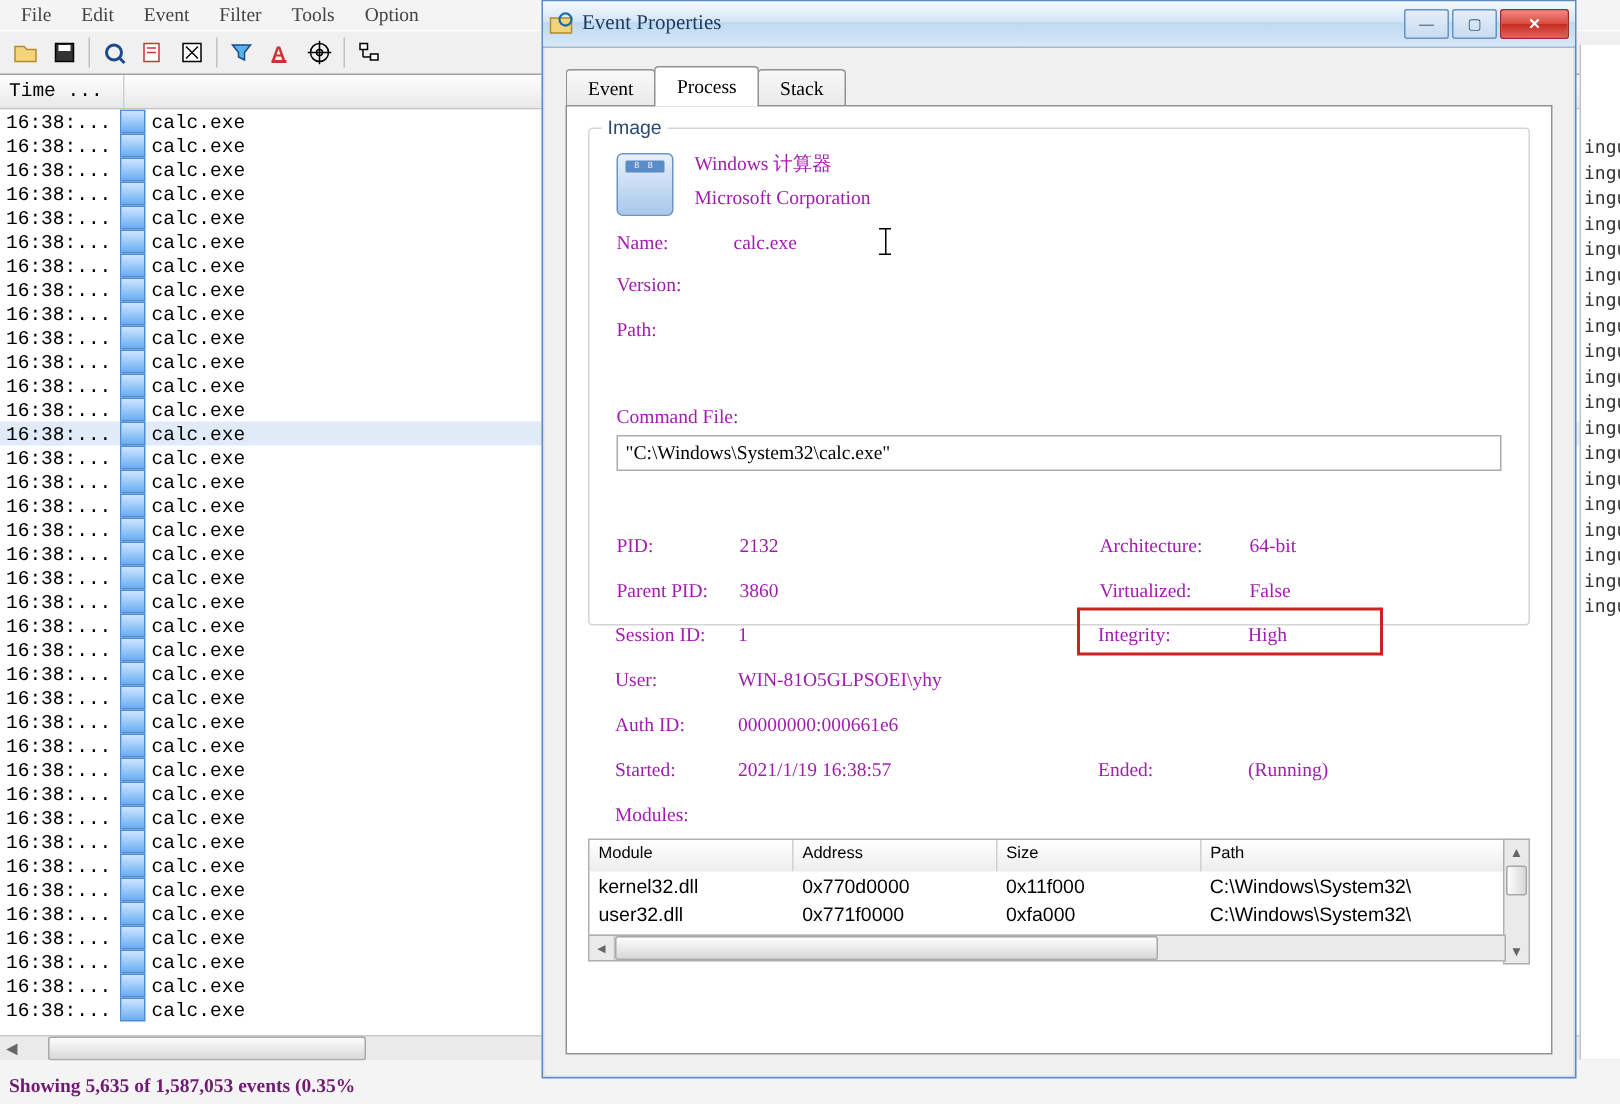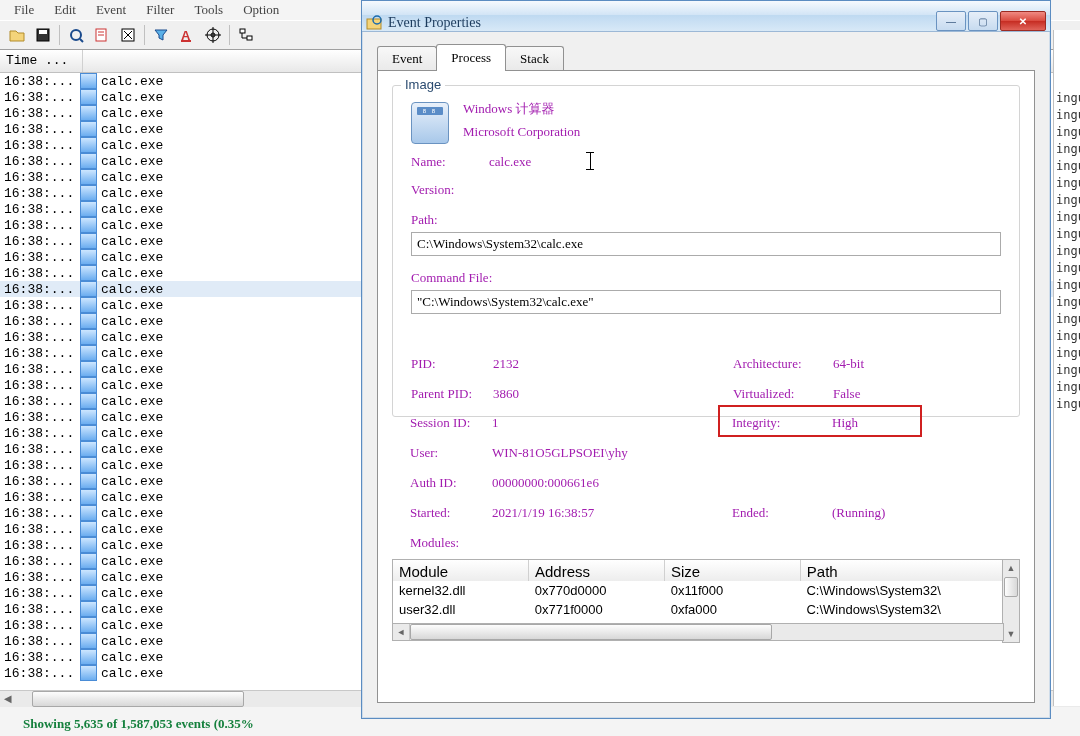--- a/index.html
+++ b/index.html
@@ -17,31 +17,31 @@
 .col-name{width:260px}
 .list-body{background:#fff;font-family:"Consolas","Courier New",monospace;font-size:13px;overflow:hidden;height:634px;position:relative}
 .row{display:flex;height:16px;align-items:center}
 .row .t{width:76px;padding-left:4px}
 .row .ico{width:15px;height:14px;background:linear-gradient(#cde6ff,#6badf0);border:1px solid #4a8cd6;margin-right:4px}
 .row .p{flex:1}
 .row.sel{background:#e0ebf7}
 .hscroll{position:absolute;left:0;right:0;bottom:0;height:16px;background:#eaeaea;border-top:1px solid #c8c8c8;display:flex;align-items:center}
 .hscroll .thumb{width:210px;height:14px;background:linear-gradient(#fdfdfd,#d8d8d8);border:1px solid #a8a8a8;margin-left:16px;border-radius:2px}
 .hscroll .arr{width:16px;height:14px;background:#eaeaea;display:flex;align-items:center;justify-content:center;color:#666}
-.status{position:absolute;bottom:0;left:0;padding:4px 23px;font-family:"Segoe UI";font-size:13px;font-weight:bold;color:#15803d}
+.status{position:absolute;bottom:0;left:0;padding:4px 6px;font-family:"Segoe UI";font-size:13px;font-weight:bold;color:#701a75}
 
 
 .right-panel{position:absolute;top:30px;right:0;width:26px;bottom:30px;background:#fff;border-left:1px solid #c0c0c0;overflow:hidden;font-family:Consolas,monospace;font-size:12px;color:#333;line-height:17px;padding-top:60px}
 .right-panel div{padding-left:2px}
 .wm{position:absolute;right:70px;bottom:30px;font-size:14px;color:#888;display:flex;align-items:center;gap:6px}
 .wm .gdot{width:18px;height:18px;border-radius:50%;background:#7cc943}
 
 
 .dialog{position:absolute;left:361px;top:0;width:688px;height:717px;background:#f0f0f0;border:1px solid #5b8cc1;box-shadow:0 0 0 1px #3a72b0 inset}
-.titlebar{height:30px;background:linear-gradient(#f6fafe,#d3e5f6 45%,#bed9f1 46%,#d8e9f7);display:flex;align-items:flex-end;padding:0 4px;border-bottom:1px solid #9cb8d6}
+.titlebar{height:30px;background:linear-gradient(#f6fafe,#d3e5f6 45%,#bed9f1 46%,#d8e9f7);display:flex;align-items:center;padding:0 4px;border-bottom:1px solid #9cb8d6}
 .titlebar .ticon{width:16px;height:16px;margin-right:6px;position:relative}
 .titlebar .ttext{font-family:"Segoe UI";font-size:14px;color:#1b3a5c;flex:1}
 .winbtns{display:flex}
 .winbtn{width:28px;height:18px;margin-left:2px;border:1px solid #6a93c1;background:linear-gradient(#e6eef8,#c7dbf0);border-radius:2px;display:flex;align-items:center;justify-content:center;font-size:10px;color:#3a5a80}
 .winbtn.close{width:44px;background:linear-gradient(#f08a82,#d94a3f 50%,#c62c22 51%,#e0645a);border-color:#9c2b23;color:#fff;font-weight:bold}
 
 .dialog-body{position:absolute;top:31px;left:0;right:0;bottom:0;background:#f0f0f0;border:1px solid #cfdce9;border-top:none}
 .tabs{position:absolute;top:12px;left:14px;display:flex;font-family:"Segoe UI";font-size:13px}
 .tab{padding:4px 14px;border:1px solid #919191;border-bottom:none;background:linear-gradient(#f8f8f8,#e8e8e8);margin-right:-1px;position:relative;top:2px;border-radius:3px 3px 0 0}
 .tab.active{background:#fff;top:0;padding-top:5px;padding-bottom:5px;z-index:2}
@@ -55,21 +55,21 @@
 .txt{position:absolute;font-family:"Segoe UI";font-size:13px;color:#a21caf}
 .box{position:absolute;font-family:"Segoe UI";font-size:13px;border:1px solid #ababab;background:#fff;padding:3px 5px}
 .ibeam{position:absolute;width:2px;height:18px}
 .ibeam:before,.ibeam:after{content:"";position:absolute;left:-3px;width:8px;height:1px;background:#000}
 .ibeam:before{top:0}.ibeam:after{bottom:0}
 .ibeam div{position:absolute;top:0;bottom:0;left:1px;width:1px;background:#000}
 
 .redbox{position:absolute;border:2px solid #d02020}
 
 
-.mod-head{position:absolute;left:14px;right:30px;height:22px;background:linear-gradient(#fff,#ececec);border:1px solid #b0b0b0;display:flex;font-size:15px}
+.mod-head{position:absolute;left:14px;right:30px;height:22px;background:linear-gradient(#fff,#ececec);border:1px solid #b0b0b0;display:flex;font-size:11px}
 .mod-head .mc{padding:3px 6px;border-right:1px solid #d0d0d0}
 .mod-body{position:absolute;left:14px;right:30px;border:1px solid #b0b0b0;border-top:none;background:#fff;font-size:13px}
 .mod-body .mr{display:flex;height:19px;align-items:center}
 .mod-body .mr span{padding:0 6px;overflow:hidden;white-space:nowrap}
 .mc1{width:130px}.mc2{width:130px}.mc3{width:130px}.mc4{width:200px}
 .vscr{position:absolute;right:14px;width:16px;background:#eaeaea;border:1px solid #b0b0b0}
 .vscr .va{height:16px;display:flex;align-items:center;justify-content:center;font-size:9px;color:#666}
 .vscr .vt{background:linear-gradient(90deg,#fdfdfd,#d8d8d8);border:1px solid #a8a8a8;border-radius:2px;position:absolute;left:1px;right:1px}
 .mhscroll{position:absolute;left:14px;right:30px;height:16px;background:#eaeaea;border:1px solid #b0b0b0;display:flex}
 .mhscroll .mha{width:16px;display:flex;align-items:center;justify-content:center;font-size:9px;color:#666;border-right:1px solid #c8c8c8}
@@ -419,21 +419,20 @@
 
         <div class="txt" style="top:68px;left:18px">Name:</div>
         <div class="txt" style="top:68px;left:96px">calc.exe</div>
         <div class="ibeam" style="top:66px;left:196px">
             <div></div>
           </div>
 
         <div class="txt" style="top:96px;left:18px">Version:</div>
 
         <div class="txt" style="top:126px;left:18px">Path:</div>
-        <div class="box" style="top:146px;left:18px;right:18px">C:\Windows\System32\calc.exe</div>
 
         <div class="txt" style="top:184px;left:18px">Command File:</div>
         <div class="box" style="top:204px;left:18px;right:18px">"C:\Windows\System32\calc.exe"</div>
 
         <div class="txt" style="top:270px;left:18px">PID:</div>
         <div class="txt" style="top:270px;left:100px">2132</div>
         <div class="txt" style="top:300px;left:18px">Parent PID:</div>
         <div class="txt" style="top:300px;left:100px">3860</div>
 
         <div class="txt" style="top:270px;left:340px">Architecture:</div>

